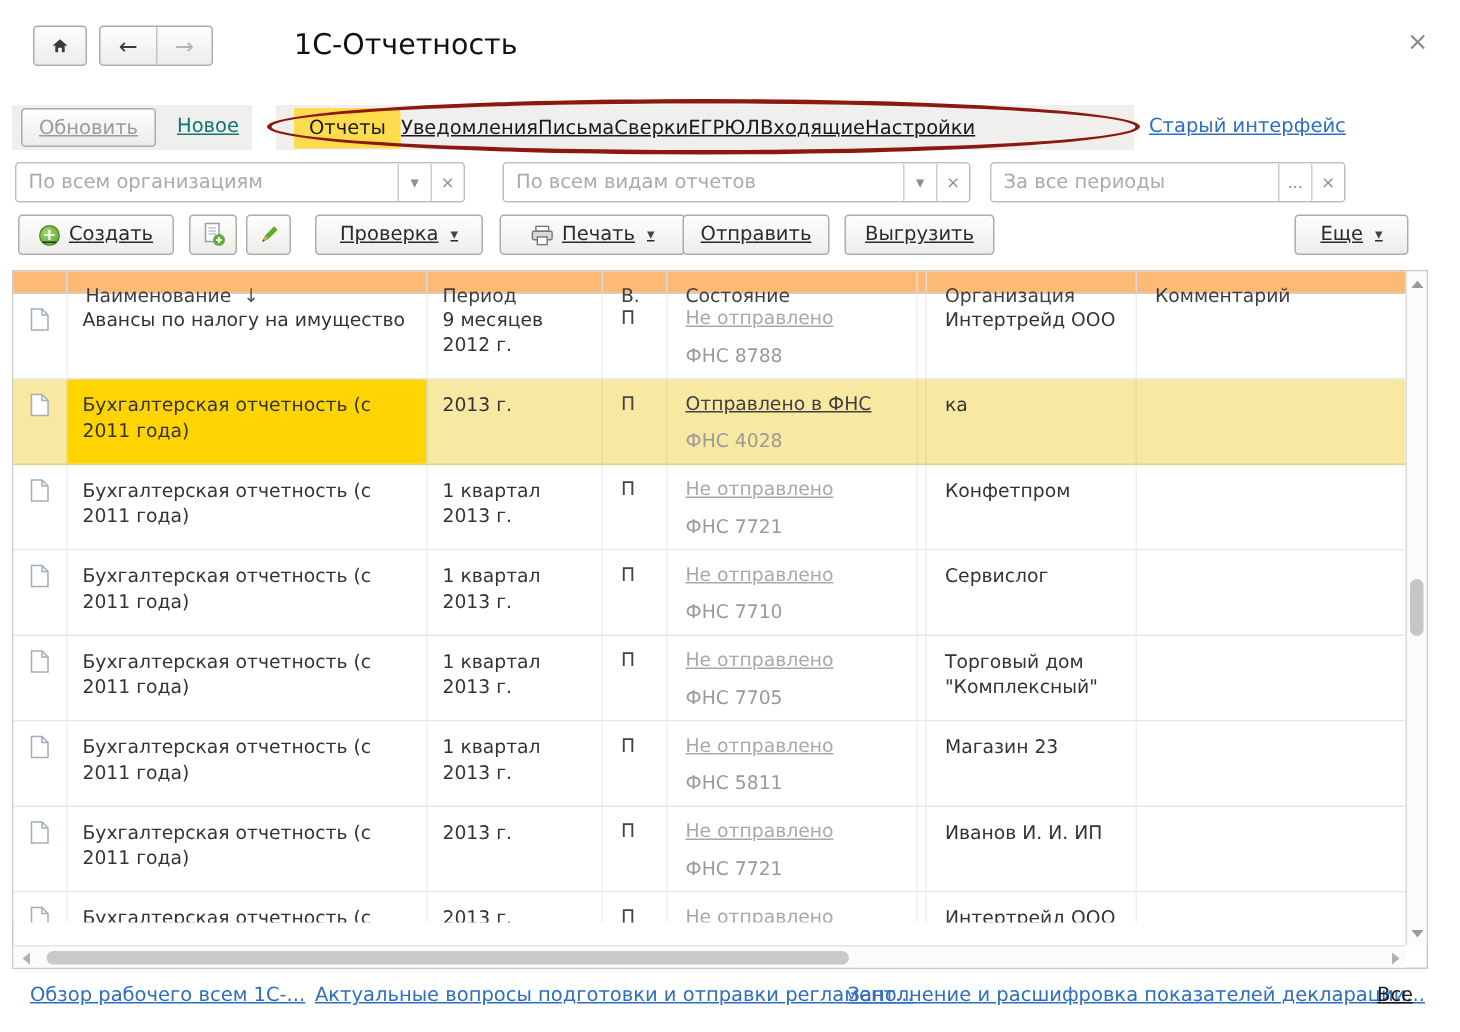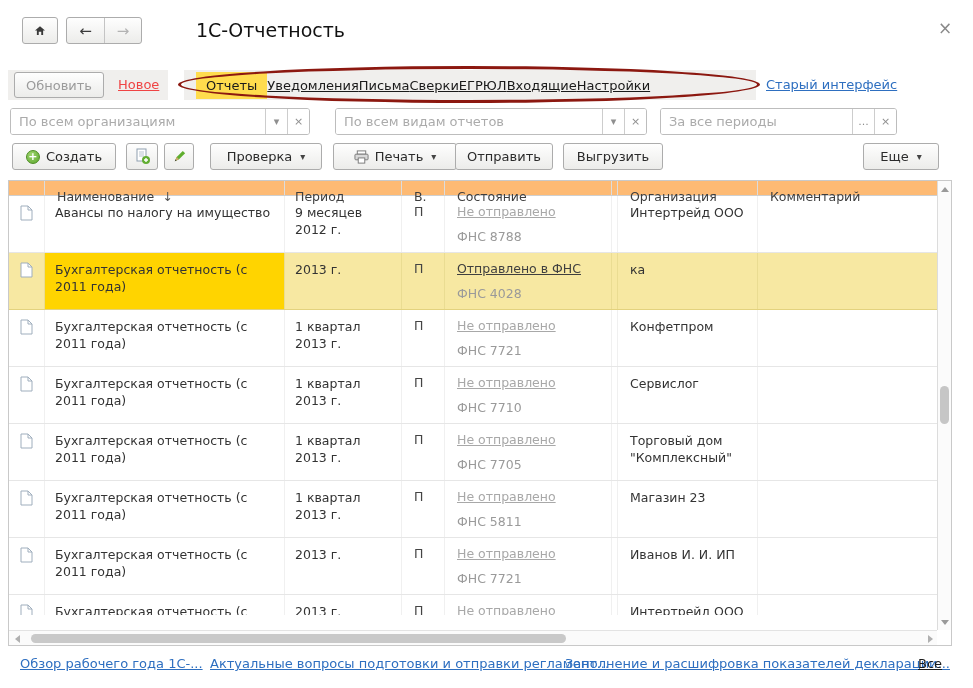--- a/index.html
+++ b/index.html
@@ -3,36 +3,36 @@
 <meta charset="utf-8">
 <style>
   * { margin:0; padding:0; box-sizing:border-box; }
   html,body { width:973px; height:688px; background:#fff; overflow:hidden;
     font-family:"DejaVu Sans","Liberation Sans",sans-serif; font-size:13px; color:#2b2b2b; }
   .window { position:relative; width:973px; height:688px; background:#fff; }
 
   
   .btn { display:inline-flex; align-items:center; justify-content:center; gap:6px;
     height:27px; padding:0 12px; background:linear-gradient(#fefefe,#ececea);
-    border:1px solid #acacac; border-radius:3px; font-size:13px; color:#2b2b2b; cursor:default; }
+    border:1px solid #acacac; border-radius:3px; font-size:13px; color:#2b2b2b; cursor:default;text-decoration:underline; }
   .home-btn { position:absolute; left:22px; top:17px; width:36px; }
   .nav-group { position:absolute; left:66px; top:17px; display:flex; height:27px;
     border:1px solid #acacac; border-radius:3px; overflow:hidden; background:linear-gradient(#fefefe,#ececea); }
   .nav-seg { width:37px; display:flex; align-items:center; justify-content:center; font-size:15px; }
   .nav-seg.fwd { border-left:1px solid #c4c4c4; color:#b3b3b3; }
   .nav-seg.back { color:#3a3a3a; }
   .page-title { position:absolute; left:196px; top:19px; font-size:19px; color:#111; }
   .close-x { position:absolute; left:938px; top:18px; font-size:17px; color:#8a8a8a; }
 
   
   .cmd-strip { position:absolute; top:70px; height:30px; background:#f0efed; }
   .strip-a { left:8px; width:160px; }
   .strip-b { left:184px; width:572px; }
   .refresh-btn { position:absolute; left:14px; top:72px; width:90px; height:26px; color:#9b9b9b; }
-  .new-link { position:absolute; left:118px; top:77px; color:#ef4444; text-decoration:underline; }
+  .new-link { position:absolute; left:118px; top:77px; color:#0f766e; text-decoration:underline; }
   .tabs { position:absolute; left:196px; top:70px; height:30px; display:flex; align-items:center; }
   .tab { color:#1a1a1a; text-decoration:underline; white-space:nowrap; }
   .tab.active { background:#ffdc4d; text-decoration:none; padding:6px 10px; }
   .annotation-oval { position:absolute; left:178px; top:66px; width:582px; height:37px;
     border:3px solid #8c1810; border-radius:50%; pointer-events:none; }
   .old-int-link { position:absolute; left:766px; top:77px; color:#2e6fc0; text-decoration:underline; }
 
   
   .filter { position:absolute; top:108px; height:27px; display:flex; align-items:stretch;
     border:1px solid #bdbdbd; border-radius:3px; background:#fff; overflow:hidden; }
@@ -370,18 +370,18 @@
       <div class="vthumb"></div>
       <div class="tri-down"></div>
     </div>
     <div class="hrail">
       <div class="tri-left"></div>
       <div class="hthumb"></div>
       <div class="tri-right"></div>
     </div>
   </div>
 
-  <a class="footer-link fl1">Обзор рабочего года 1С-...</a>
+  <a class="footer-link fl1">Обзор рабочего всем 1С-...</a>
   <a class="footer-link fl3">Заполнение и расшифровка показателей декларации...</a>
   <a class="footer-link fl2">Актуальные вопросы подготовки и отправки регламент...</a>
   <a class="fl-all">Все</a>
 
 </div>
 
 </body></html>

